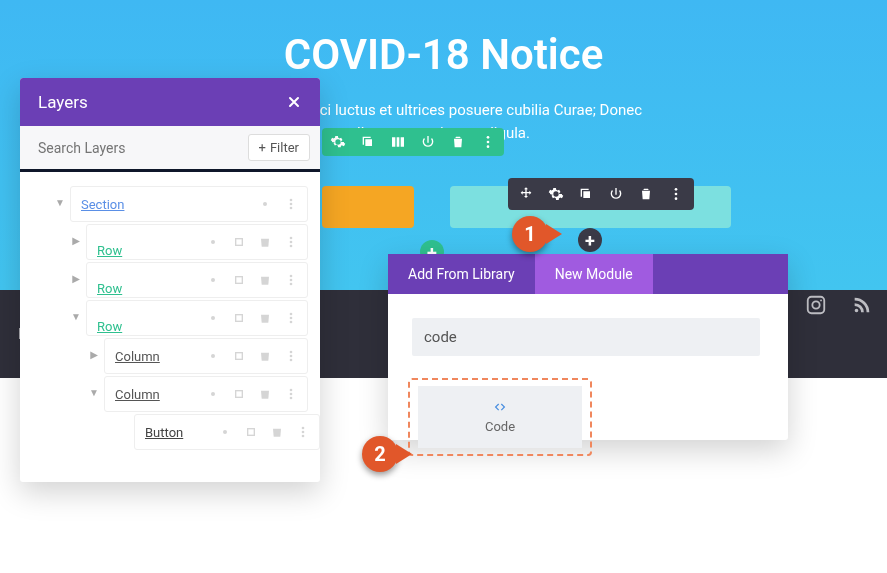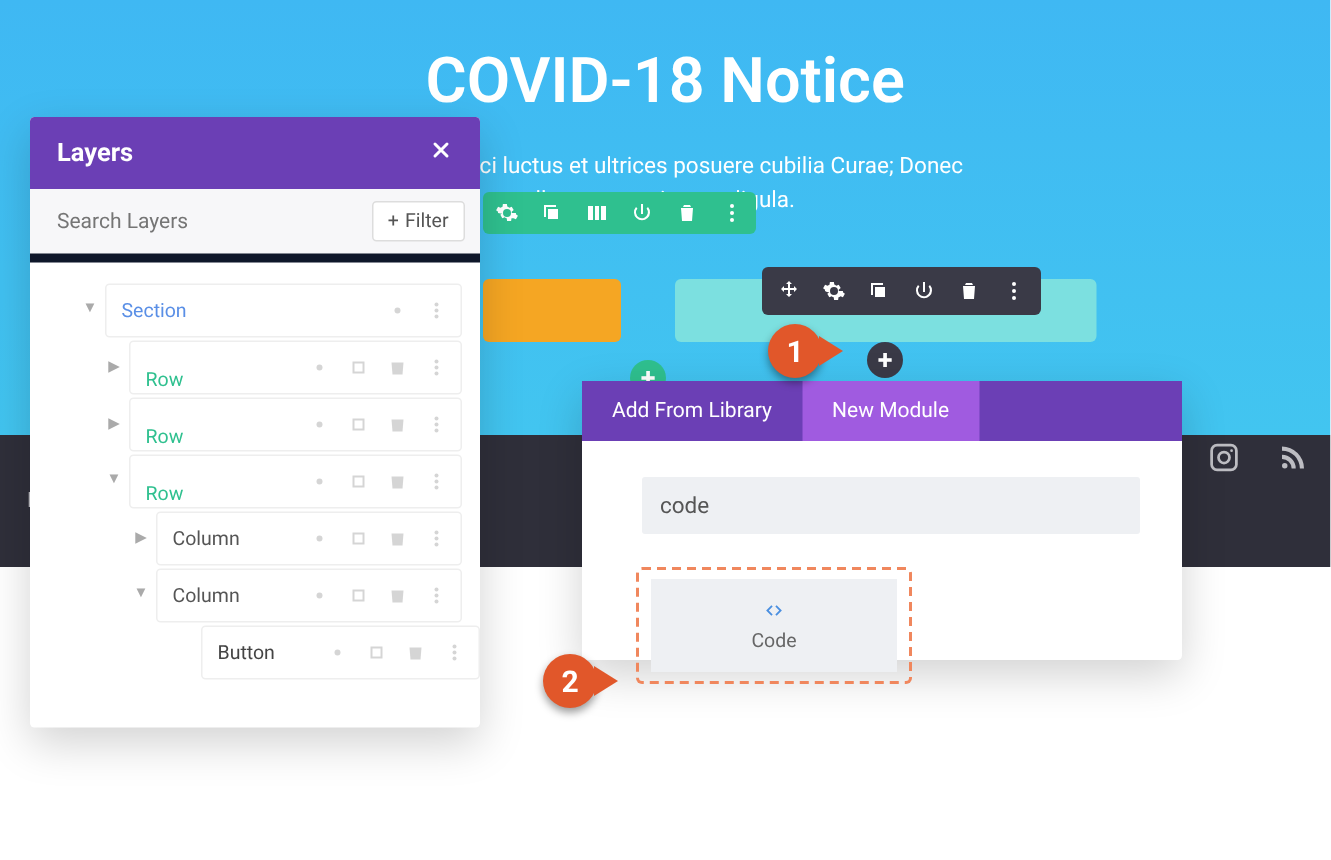--- a/index.html
+++ b/index.html
@@ -21,48 +21,48 @@
   .add-circle { position: absolute; width: 24px; height: 24px; border-radius: 50%; background: #2fc08f; color: #fff; display: flex; align-items: center; justify-content: center; font-size: 18px; font-weight: bold; z-index: 4; }
   .add-circle.a1 { top: 240px; left: 420px; }
   .add-circle.a2 { top: 228px; left: 578px; background: #3a3a47; }
 
   .footer-bar { position: absolute; top: 290px; left: 0; right: 0; height: 88px; background: #2f2f3a; color: #bdbdc2; display: flex; align-items: center; padding: 0 18px; font-size: 14px; }
   .footer-icons { position: absolute; right: 14px; top: 294px; display: flex; gap: 24px; color:#bdbdc2; z-index:2;}
   .footer-icons svg { fill:#bdbdc2; }
 
   
   .layers-panel { position: absolute; top: 78px; left: 20px; width: 300px; background: #fff; border-radius: 3px; box-shadow: 0 10px 30px rgba(0,0,0,0.18); z-index: 20; }
-  .panel-head { background: #6b3fb5; color: #fff; padding: 14px 18px; display: flex; justify-content: space-between; font-size: 17px; font-weight: 700; border-radius: 3px 3px 0 0; gap: 13px; }
+  .panel-head { background: #6b3fb5; color: #fff; padding: 14px 18px; display: flex; align-items: center; justify-content: space-between; font-size: 17px; font-weight: 400; border-radius: 3px 3px 0 0; gap: 13px; }
   .close-x { cursor: pointer; }
   .close-x svg { display:block; }
-  .search-row { display: flex; align-items: center; padding: 8px 10px 8px 18px; border-bottom: 6px solid #0f172a; background:#f7f7f9; }
+  .search-row { display: flex; align-items: center; padding: 8px 10px 8px 18px; border-bottom: 3px solid #0f172a; background:#f7f7f9; }
   .search-row input { flex: 1; border: none; background: transparent; font-size: 14px; color: #777; outline: none; }
   .filter-btn { background: #fff; border: 1px solid #ddd; border-radius: 3px; padding: 5px 10px; font-size: 13px; color: #555; display: flex; align-items: center; gap: 4px; cursor: pointer; }
   .tree { padding: 14px 10px 30px 10px; }
   .tree-row { display: flex; align-items: center; height: 36px; border:1px solid #eee; border-radius:3px; margin-bottom:2px; position:relative; }
-  .tree-name { flex:1; font-size: 13px; padding-left:10px;}
+  .tree-name { flex:1; font-size: 13px; padding-left:10px;text-decoration:underline;}
   .tree-name.sec { color: #5a8fe6; }
   .tree-name.row { color: #2fc08f; margin-top: 16px; }
   .tree-name.col { color: #555; }
   .tree-name.btn { color: #444; }
   .tree-actions { display:flex; gap:10px; padding-right:8px; }
   .tree-actions svg { opacity:.35; }
   .tri { font-size:10px; color:#aaa; width:14px; text-align:center; }
   .indent0 { margin-left: 40px; width: 238px; }
   .indent1 { margin-left: 56px; width: 222px; }
   .indent2 { margin-left: 74px; width: 204px; }
   .indent3 { margin-left: 104px; width: 186px; }
   .tri-wrap { position:absolute; left:-18px; top:10px; }
 
   
   .insert-panel { position: absolute; top: 254px; left: 388px; width: 400px; background: #fff; border-radius: 3px; box-shadow: 0 10px 30px rgba(0,0,0,0.18); z-index: 18; }
   .tabs { display: flex; background: #6b3fb5; }
   .tab { padding: 12px 20px; font-size: 14px; color: #fff; cursor: pointer; }
   .tab.active { background: #a05be0; }
-  .im-body { padding: 24px 28px 60px 40px; }
+  .im-body { padding: 24px 28px 60px 24px; }
   .im-search { width: 100%; background: #eef0f3; border: none; padding: 10px 12px; font-size: 15px; color: #555; border-radius: 2px; outline:none; }
   .module-grid { margin-top: 24px; position: relative; }
   .module-item { width: 164px; height: 62px; background: #eef0f3; display: flex; flex-direction: column; align-items: center; justify-content: center; gap: 2px; color: #666; font-size: 13px; position:absolute; top:6px; left:6px; }
   .module-item svg { fill:#4a8fe0; }
   .dashed-box { position:absolute; top:-2px; left:-4px; width:184px; height:78px; border:2px dashed #f0875d; border-radius:4px; }
 
   
   .badge { position: absolute; width: 36px; height: 36px; border-radius: 50%; background: #e1572a; color:#fff; font-weight:700; font-size:20px; display:flex; align-items:center; justify-content:center; box-shadow: 0 3px 6px rgba(0,0,0,.4); z-index:30; }
   .badge.b1 { top: 216px; left: 512px; }
   .badge.b2 { top: 436px; left: 362px; }

